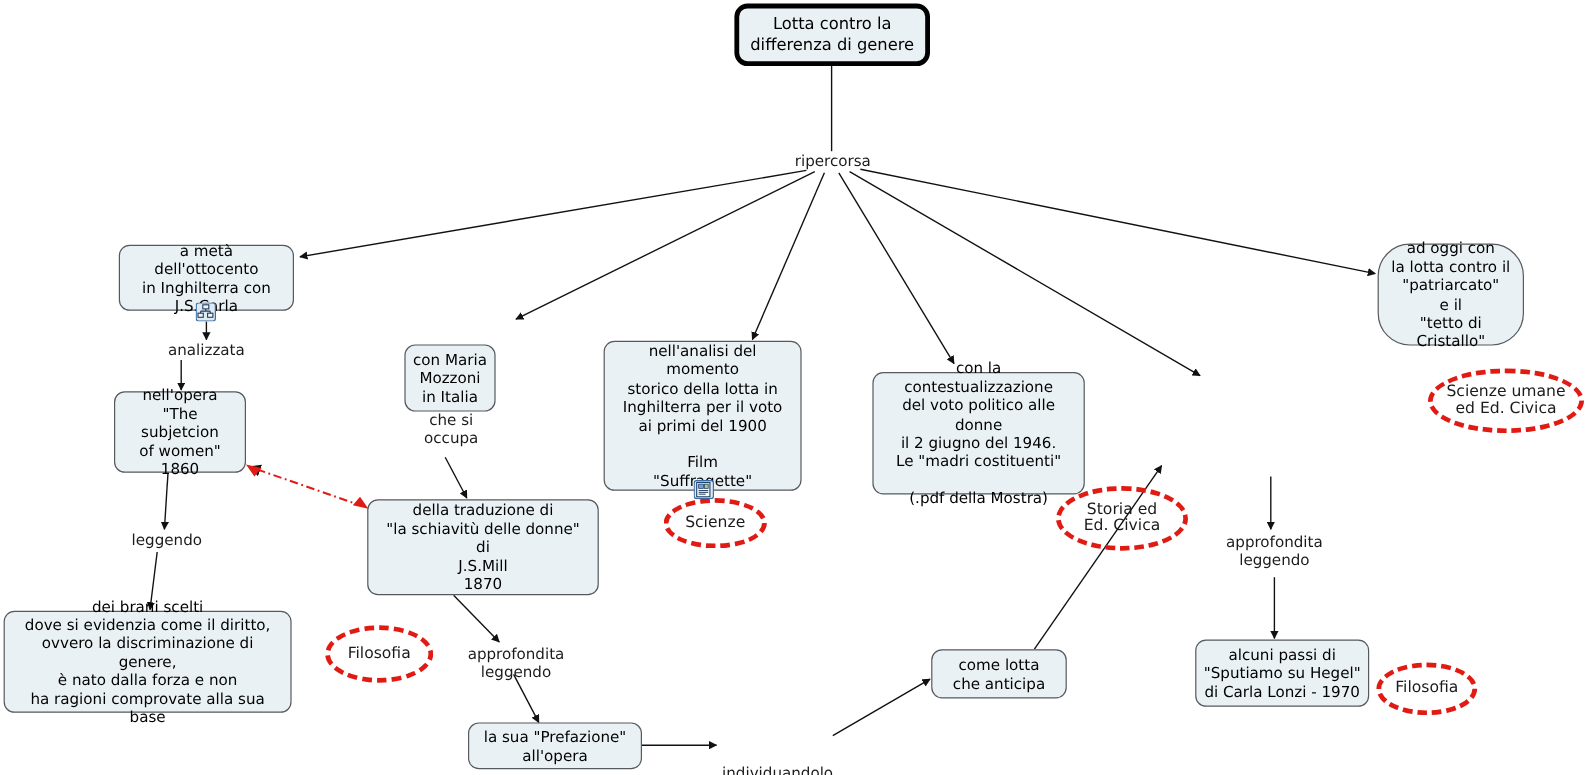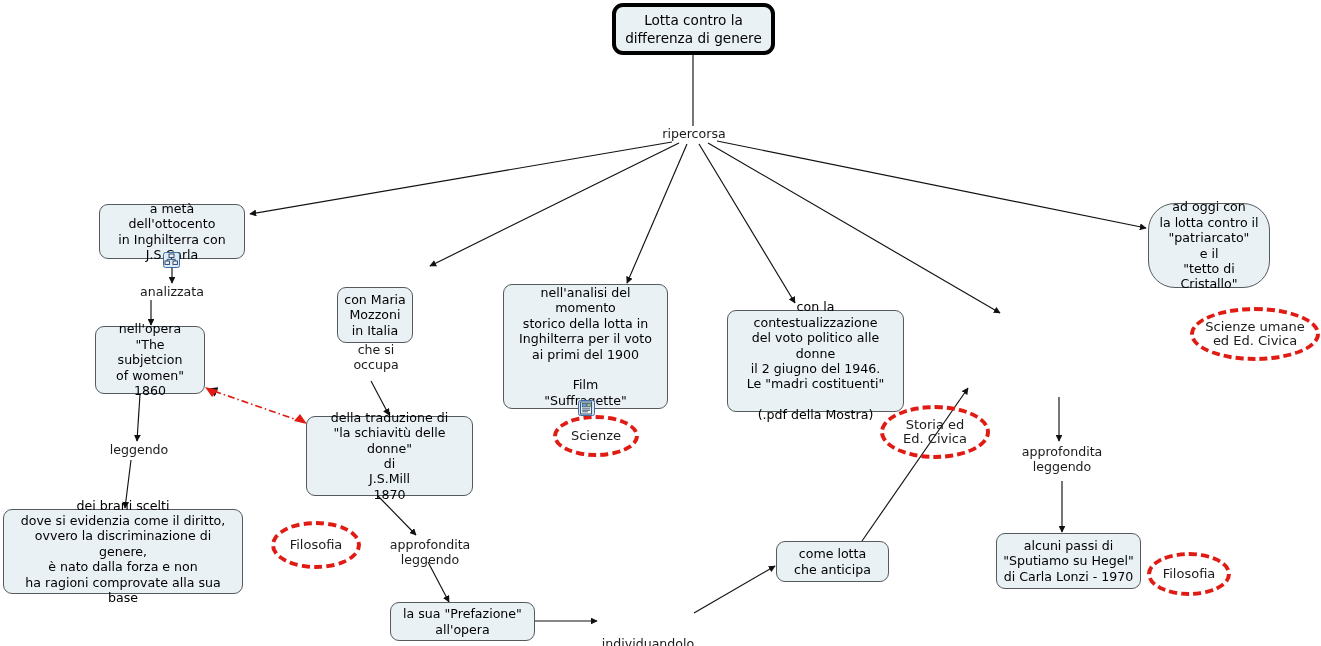--- a/index.html
+++ b/index.html
@@ -152,21 +152,21 @@
   <div class="node" style="left:3px;top:509px;width:240px;height:85px;">dei brani scelti
 dove si evidenzia come il diritto,
 ovvero la discriminazione di genere,
 è nato dalla forza e non
 ha ragioni comprovate alla sua base</div>
 
   <div class="node" style="left:337px;top:254px;width:76px;height:56px;margin-top:33px;">con Maria
 Mozzoni
 in Italia</div>
 
-  <div class="node" style="left:306px;top:416px;width:167px;height:80px;">della traduzione di
+  <div class="node" style="left:306px;top:416px;width:193px;height:80px;">della traduzione di
 "la schiavitù delle donne"
 di
 J.S.Mill
 1870</div>
 
   <div class="node" style="left:390px;top:602px;width:145px;height:39px;">la sua "Prefazione"
 all'opera</div>
 
   <div class="node" style="left:503px;top:284px;width:165px;height:125px;">nell'analisi del momento
 storico della lotta in

